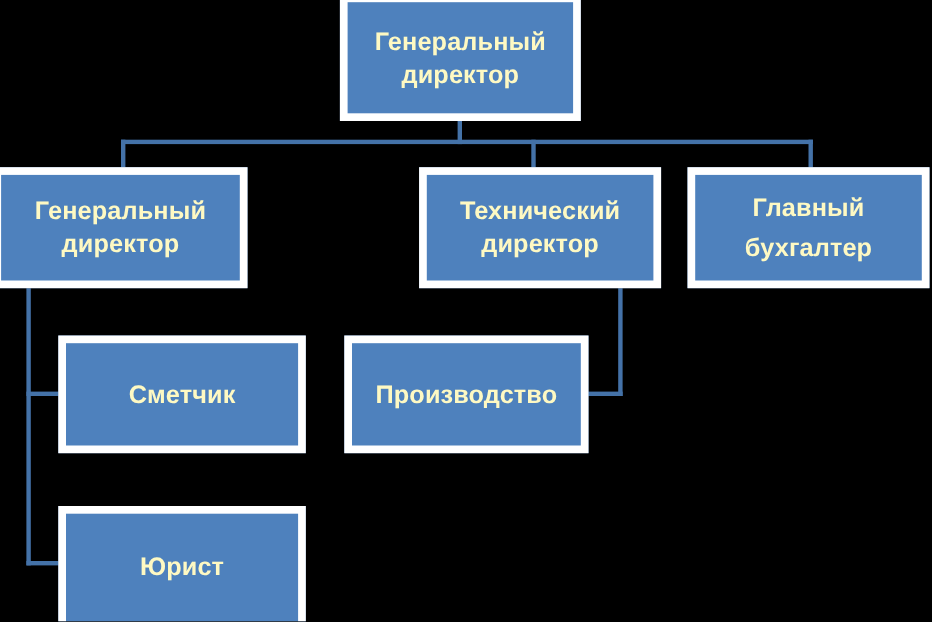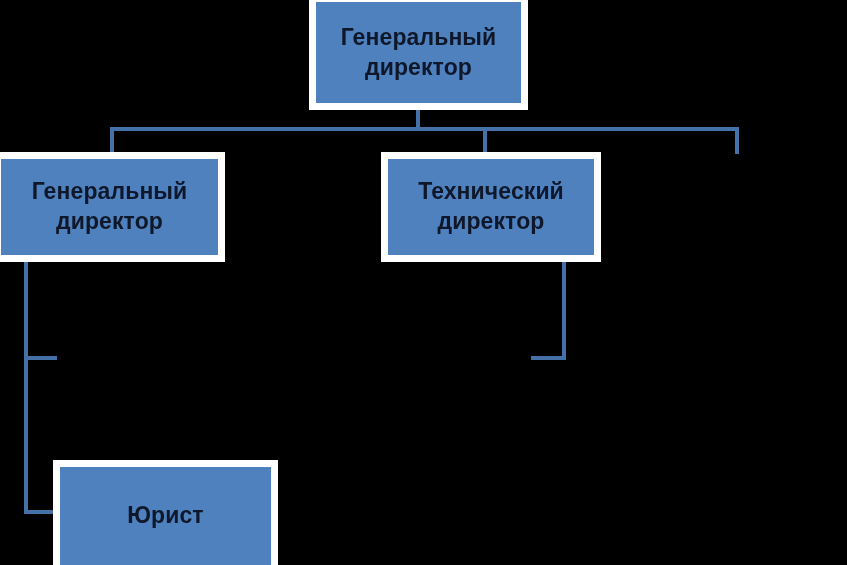--- a/index.html
+++ b/index.html
@@ -21,21 +21,21 @@
     position: absolute;
     box-sizing: border-box;
     background: #4E81BD;
     border: 7px solid #FFFFFF;
     display: flex;
     align-items: center;
     justify-content: center;
     text-align: center;
   }
   .node .label {
-    color: #0f172a;
+    color: #fef9c3;
     font-weight: bold;
     font-size: 23px;
     line-height: 1.30;
     letter-spacing: 0.1px;
     white-space: pre-line;
     padding: 0 4px;
   }
   .node.wide-lead .label { line-height: 1.62; }
 
   
@@ -93,20 +93,30 @@
   <div class="node" id="node-commercial">
     <span class="label">Генеральный
 директор</span>
   </div>
 
   <div class="node" id="node-technical">
     <span class="label">Технический
 директор</span>
   </div>
 
+  <div class="node wide-lead" id="node-accountant">
+    <span class="label">Главный
+бухгалтер</span>
+  </div>
 
+  <div class="node" id="node-estimator">
+    <span class="label">Сметчик</span>
+  </div>
 
+  <div class="node" id="node-production">
+    <span class="label">Производство</span>
+  </div>
 
   <div class="node" id="node-lawyer">
     <span class="label">Юрист</span>
   </div>
 
 </div>
 
 </body></html>

